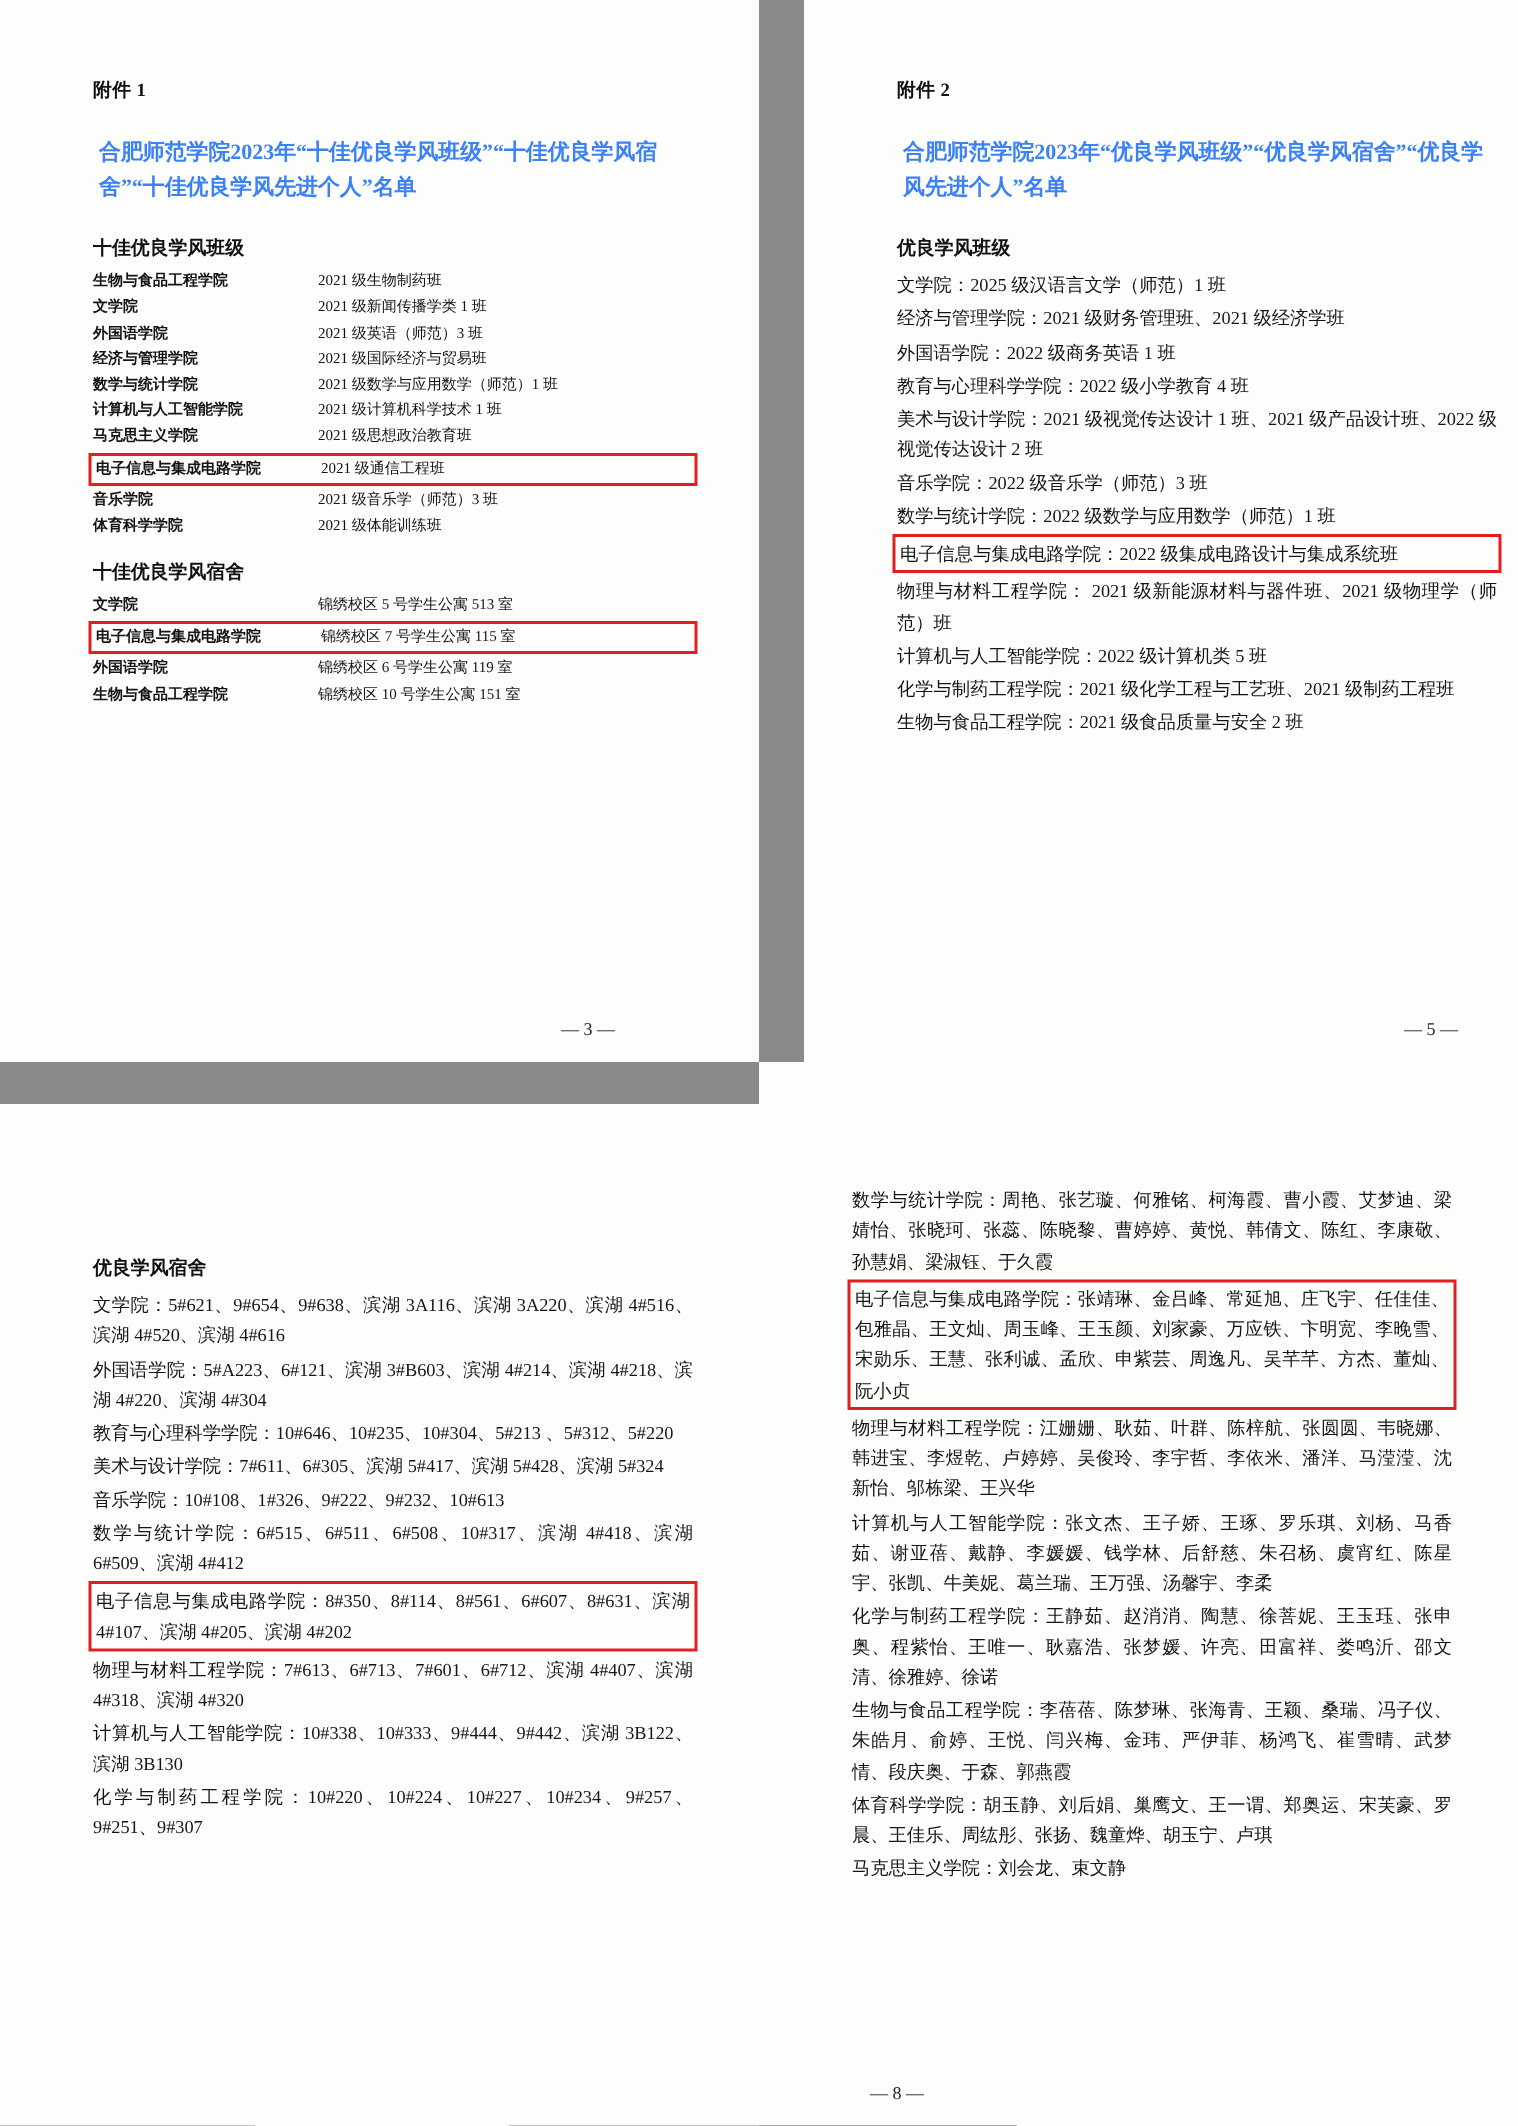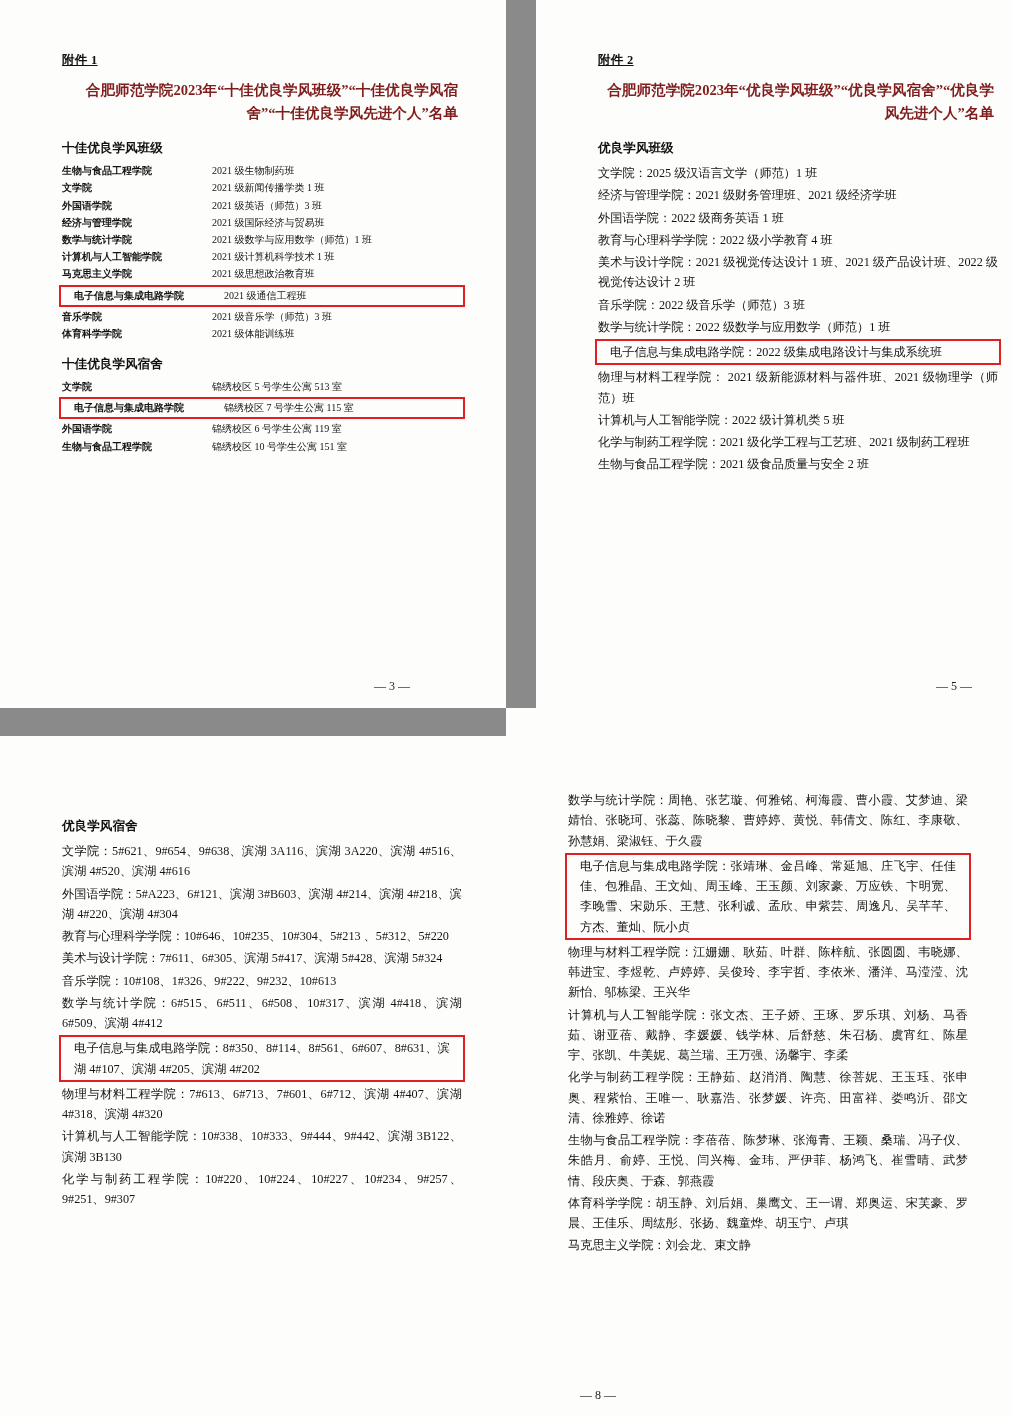--- a/index.html
+++ b/index.html
@@ -5,29 +5,29 @@
   html,body{margin:0;padding:0;background:#8a8a8a;}
   body{width:1012px;height:1417px;font-family:"Liberation Serif","DejaVu Serif",serif;}
   .sheet{position:relative;width:1012px;height:1417px;background:#8a8a8a;}
   .page{position:absolute;background:#fdfdfb;overflow:hidden;}
   .p1{left:0;top:0;width:506px;height:708px;}
   .p2{left:536px;top:0;width:506px;height:708px;}
   .p3{left:0;top:736px;width:506px;height:709px;}
   .p4{left:506px;top:708px;width:506px;height:709px;}
   .inner{position:absolute;left:0;top:0;right:0;bottom:0;padding:52px 44px 20px 62px;box-sizing:border-box;}
   .p3 .inner,.p4 .inner{padding-top:80px;}
-  .attach{font-size:12.5px;font-weight:bold;color:#111;margin-bottom:10px;letter-spacing:.3px;text-decoration:underline;}
-  .title{font-size:14.6px;font-weight:bold;text-align:right;line-height:1.55;color:#7f1d1d;margin:0 4px 16px 4px;}
+  .attach{font-size:12.5px;font-weight:bold;color:#111;margin-bottom:22px;letter-spacing:.3px;}
+  .title{font-size:14.6px;font-weight:bold;text-align:left;line-height:1.55;color:#3b82f6;margin:0 4px 16px 4px;}
   .sec{font-size:12.6px;font-weight:bold;color:#111;margin:14px 0 6px 0;}
-  .sec.first{margin-top:2px;}
+  .sec.first{margin-top:21px;}
   .row{display:flex;font-size:10px;line-height:1.62;color:#141414;margin:1px 0;}
   .row .dept{flex:0 0 150px;font-weight:bold;white-space:nowrap;}
   .row .val{flex:1;}
   .para{font-size:12.2px;line-height:1.66;color:#141414;margin:2px 0;text-align:justify;}
-  .hlbox{border:2.2px solid #e02020;padding:1px 13px;margin:2px -3px;}
+  .hlbox{border:2.2px solid #e02020;padding:1px 3px;margin:2px -3px;}
   .pg{position:absolute;bottom:14px;left:0;right:0;text-align:center;font-size:12px;color:#222;}
   .p1 .pg,.p3 .pg{text-align:right;padding-right:96px;}
   .p2 .pg,.p4 .pg{text-align:right;padding-right:70px;}
   .p3 .pg{text-align:left;padding-left:66px;}
   .p4 .pg{text-align:left;padding-left:74px;}
 </style>
 </head>
 <body>
 
 <div class="sheet">

